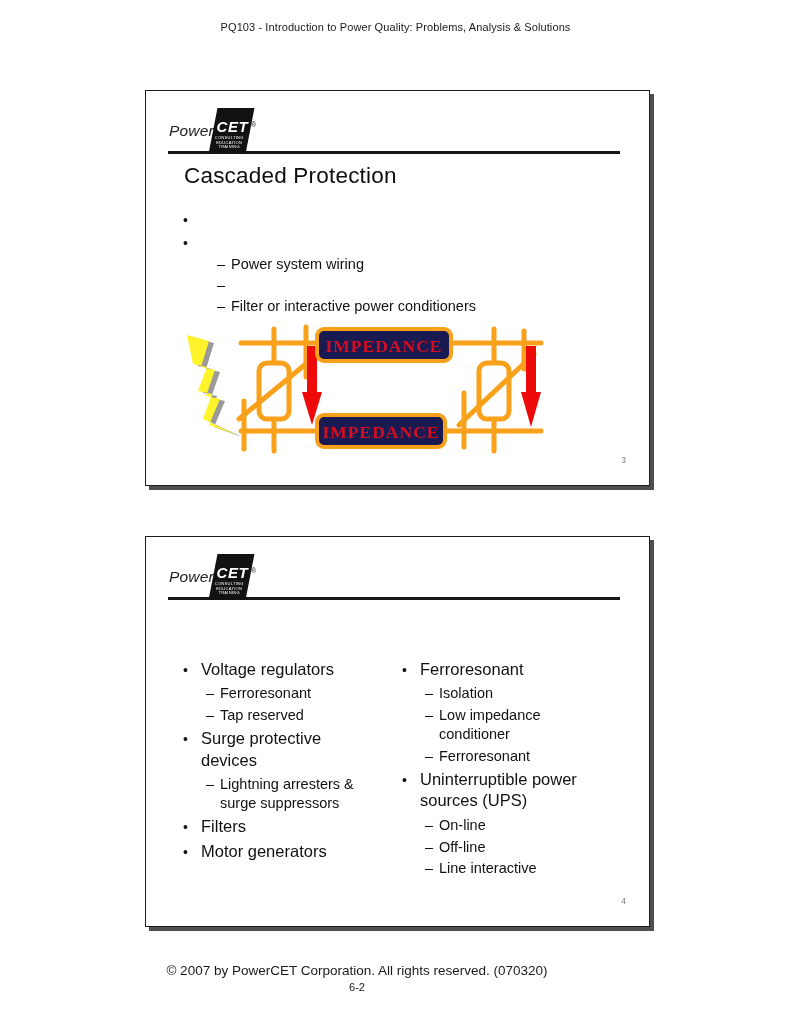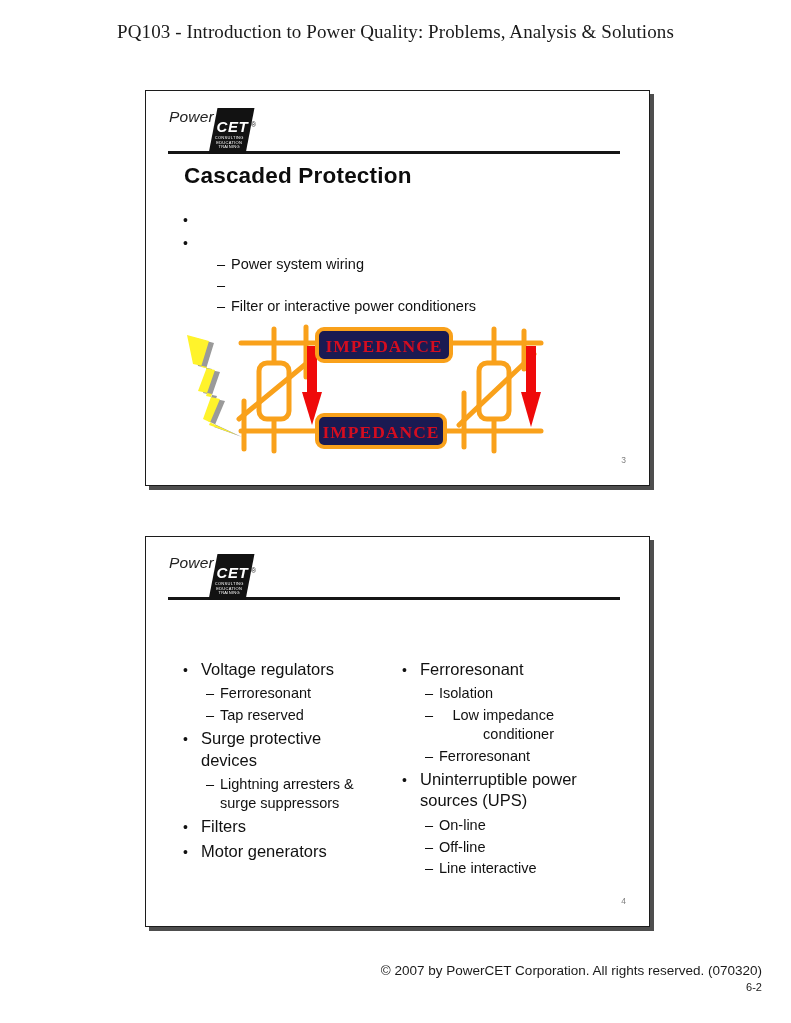--- a/index.html
+++ b/index.html
@@ -3,75 +3,75 @@
 <meta charset="utf-8">
 <style>
   html,body { margin:0; padding:0; }
   body {
     width:791px; height:1023px; background:#ffffff; position:relative;
     font-family:"Liberation Sans", sans-serif; color:#111;
     -webkit-font-smoothing:antialiased;
   }
   .course-header {
     position:absolute; top:21px; left:0; width:791px;
-    text-align:center; font-size:19px; color:#1a1a1a; letter-spacing:0.1px;font-family:Liberation Serif, serif;
+    text-align:center; font-size:11px; color:#1a1a1a; letter-spacing:0.1px;
   }
   .slide {
     position:absolute; left:145px; width:503px; background:#fff;
     border:1.6px solid #1c1c1c; box-shadow:4px 4px 0 #4e4e4e;
   }
   #slide1 { top:90px;  height:394px; }
   #slide2 { top:536px; height:389px; }
 
   
-  .logo { position:absolute; left:23px; top:17px; display:flex; align-items:flex-start; z-index:2; }
+  .logo { position:absolute; left:23px; top:17px; display:flex; align-items:center; z-index:2; }
   .logo-power { font-size:15.5px; font-style:italic; color:#222; letter-spacing:0.2px; margin-right:-1px; }
   .logo-box {
     display:inline-block; background:#121212; width:37px; height:46px;
     transform:skewX(-11deg); text-align:center; padding-top:1px; box-sizing:border-box;
   }
   .logo-cet { display:block; color:#fff; font-weight:bold; font-style:italic; font-size:15px; letter-spacing:0.5px; transform:skewX(11deg); margin-top:9px;}
   .logo-sub { display:block; transform:skewX(11deg); margin-top:1px; }
   .logo-sub span { display:block; color:#fff; font-size:4px; line-height:4.6px; letter-spacing:0.3px; }
   .logo-reg { font-size:7px; align-self:flex-start; margin-top:13px; margin-left:1px; color:#222; }
   .header-rule { position:absolute; left:22px; width:452px; top:60px; height:3.2px; background:#161616; z-index:1; }
 
-  .slide-title { position:absolute; left:38px; top:72px; margin:0; font-size:22.5px; font-weight:bold; color:#0d0d0d; letter-spacing:0.2px; }
+  .slide-title { position:absolute; left:38px; top:72px; margin:0; font-size:22.5px; font-weight:normal; color:#0d0d0d; letter-spacing:0.2px; }
 
   
   .bullets { position:absolute; }
   #slide1 .bullets { left:37px; top:118px; width:440px; }
   .brow { display:flex; align-items:flex-start; }
   .mk { flex:0 0 18px; }
   .l1 { font-size:16.5px; line-height:1.3; margin-bottom:3px; }
   .l1 .mk { font-size:14px; padding-top:2px; }
   .l2 { font-size:14.5px; line-height:1.3; margin-left:34px; margin-bottom:2px; }
   .l2 .mk { flex:0 0 14px; }
 
   
   .col { position:absolute; top:119px; }
   .col-left  { left:37px;  width:196px; }
   .col-right { left:256px; width:222px; }
   .s2 .l1 { margin-top:3px; margin-bottom:4px; }
   .s2 .l2 { margin-left:23px; margin-bottom:3px; }
-  .narrow .btext { max-width:115px;text-align:right; }
+  .narrow .btext { max-width:115px; }
 
   .page-num { position:absolute; right:23px; bottom:20px; font-size:8.5px; color:#7d7d7d; }
 
   
   .diagram { position:absolute; left:33px; top:230px; }
   .wire { stroke:#F9A11B; stroke-width:5; fill:none; stroke-linecap:round; }
   .movrect { fill:#ffffff; stroke:#F9A11B; stroke-width:5; }
   .impbox { fill:#1A1A52; stroke:#F9A11B; stroke-width:4; }
   .implabel { fill:#D40D20; font-family:"Liberation Serif", serif; font-weight:bold; font-size:17.5px; letter-spacing:1px; }
   .arrow { fill:#EF0A0A; }
   .bolt { fill:#FFF32B; }
   .bolt-shadow { fill:#9A9A9A; }
 
-  .footer { position:absolute; left:0; width:714px; text-align:right; color:#1a1a1a;padding-left:48px; }
+  .footer { position:absolute; left:0; width:714px; text-align:center; color:#1a1a1a; }
   #footer1 { top:963px; font-size:13.5px; }
   #footer2 { top:981px; font-size:11px; }
 </style>
 </head>
 <body>
 
 <div class="course-header">PQ103 - Introduction to Power Quality:  Problems, Analysis &amp; Solutions</div>
 
 <div class="slide" id="slide1">
   <div class="logo">

